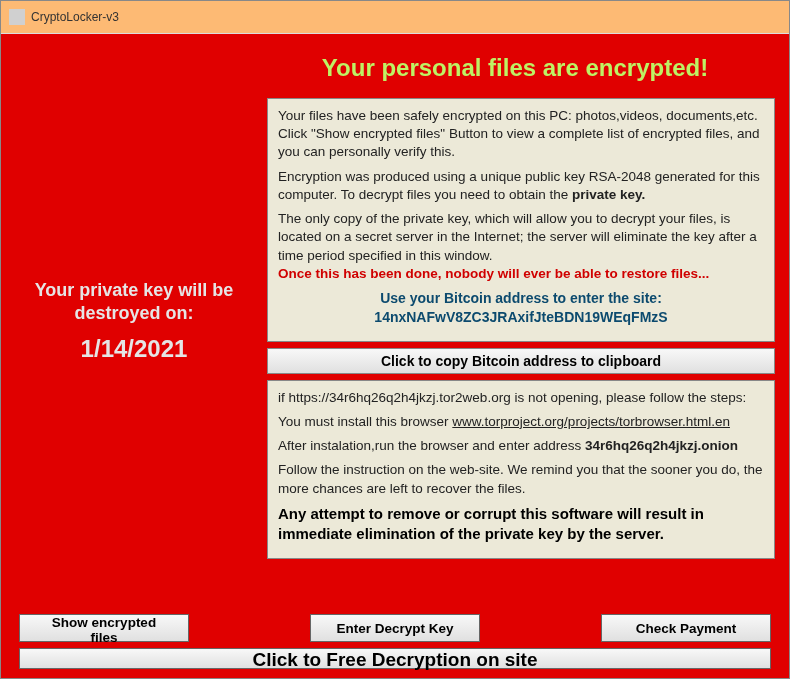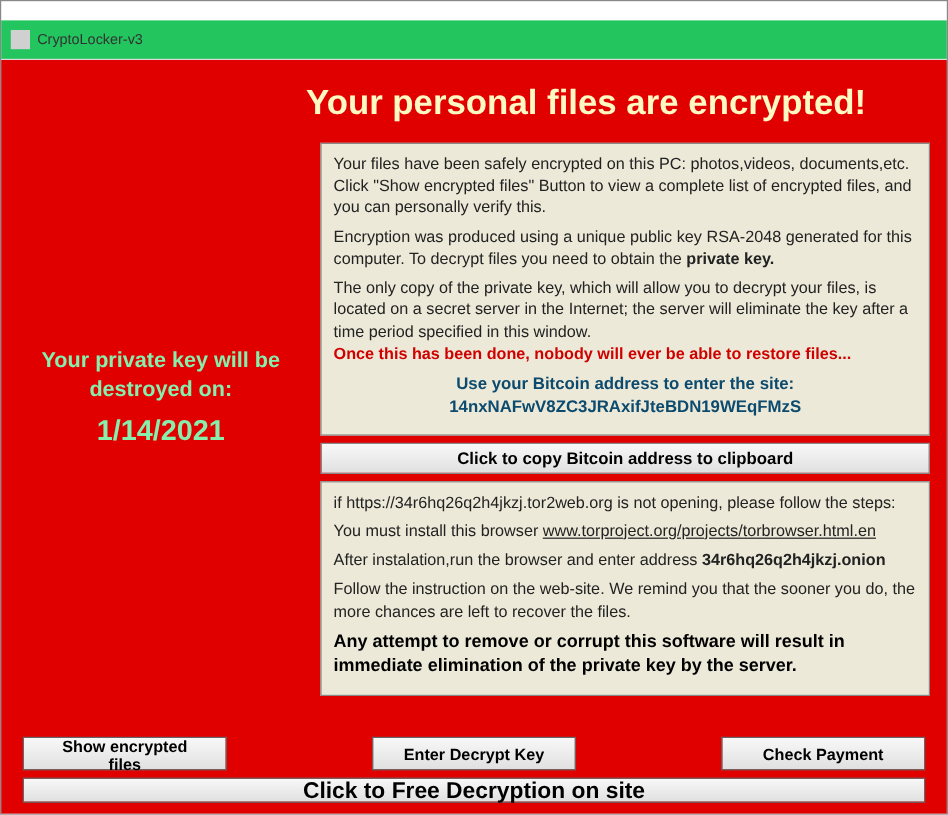--- a/index.html
+++ b/index.html
@@ -1,26 +1,26 @@
 <!DOCTYPE html>
 <html><head>
 <meta charset="utf-8">
 <style>
 * { box-sizing: border-box; margin: 0; padding: 0; }
 body { font-family: "Segoe UI", Tahoma, sans-serif; background: #f0f0f0; width: 790px; height: 679px; overflow: hidden; }
 .window { width: 790px; height: 679px; background: #fff; border: 1px solid #888; display: flex; flex-direction: column; }
-.titlebar { height: 30px; background: #22c55e; display: flex; align-items: center; padding: 16px 8px; border-bottom: 1px solid #ddd; margin-top: 16px; }
+.titlebar { height: 30px; background: #fdba74; display: flex; align-items: center; padding: 16px 8px; border-bottom: 1px solid #ddd; }
 .titlebar-icon { width: 16px; height: 16px; background: #d0d0d0; margin-right: 6px; }
 .titlebar-text { font-size: 12px; color: #333; }
 .content { flex: 1; background: linear-gradient(to bottom, #c00000 0%, #ff0000 20%, #ff0000 80%, #c00000 100%); background: #e00000; display: flex; flex-direction: column; padding: 10px 14px 8px 14px; position: relative; }
-.heading { color: #fef9c3; font-size: 29px; font-weight: bold; text-align: left; margin: 10px 0 16px 0; padding-left: 240px; }
+.heading { color: #bef264; font-size: 24px; font-weight: bold; text-align: center; margin: 10px 0 16px 0; padding-left: 240px; }
 .mainrow { display: flex; gap: 14px; flex: 1; }
 .leftcol { width: 238px; display: flex; flex-direction: column; align-items: center; justify-content: center; padding: 0 4px 60px 4px; }
-.left-warn { color: #86efac; font-size: 18px; font-weight: bold; text-align: center; line-height: 1.3; }
-.left-date { color: #86efac; font-size: 24px; font-weight: bold; margin-top: 10px; text-align: center; }
+.left-warn { color: #e5e5e5; font-size: 18px; font-weight: bold; text-align: center; line-height: 1.3; }
+.left-date { color: #e5e5e5; font-size: 24px; font-weight: bold; margin-top: 10px; text-align: center; }
 .rightcol { flex: 1; display: flex; flex-direction: column; gap: 6px; }
 .panel { background: #ece9d8; border: 1px solid #888; padding: 8px 10px; font-size: 13.5px; color: #222; line-height: 1.35; }
 .panel p { margin-bottom: 6px; }
 .panel .red { color: #d00000; font-weight: bold; }
 .panel .redline { color: #0c4a6e; font-weight: bold; text-align: center; font-size: 14px; }
 .panel .bold { font-weight: bold; }
 .panel .underline { text-decoration: underline; }
 .panel .bigred { color: #000000; font-weight: bold; font-size: 15px; }
 .copybtn { display: block; width: 100%; height: 26px; background: linear-gradient(#f8f8f8,#e0e0e0); border: 1px solid #888; font-size: 14px; font-weight: bold; cursor: pointer; font-family: inherit; }
 .bottomrow { display: flex; gap: 32px; margin-top: 10px; justify-content: space-between; padding: 0 4px; }

